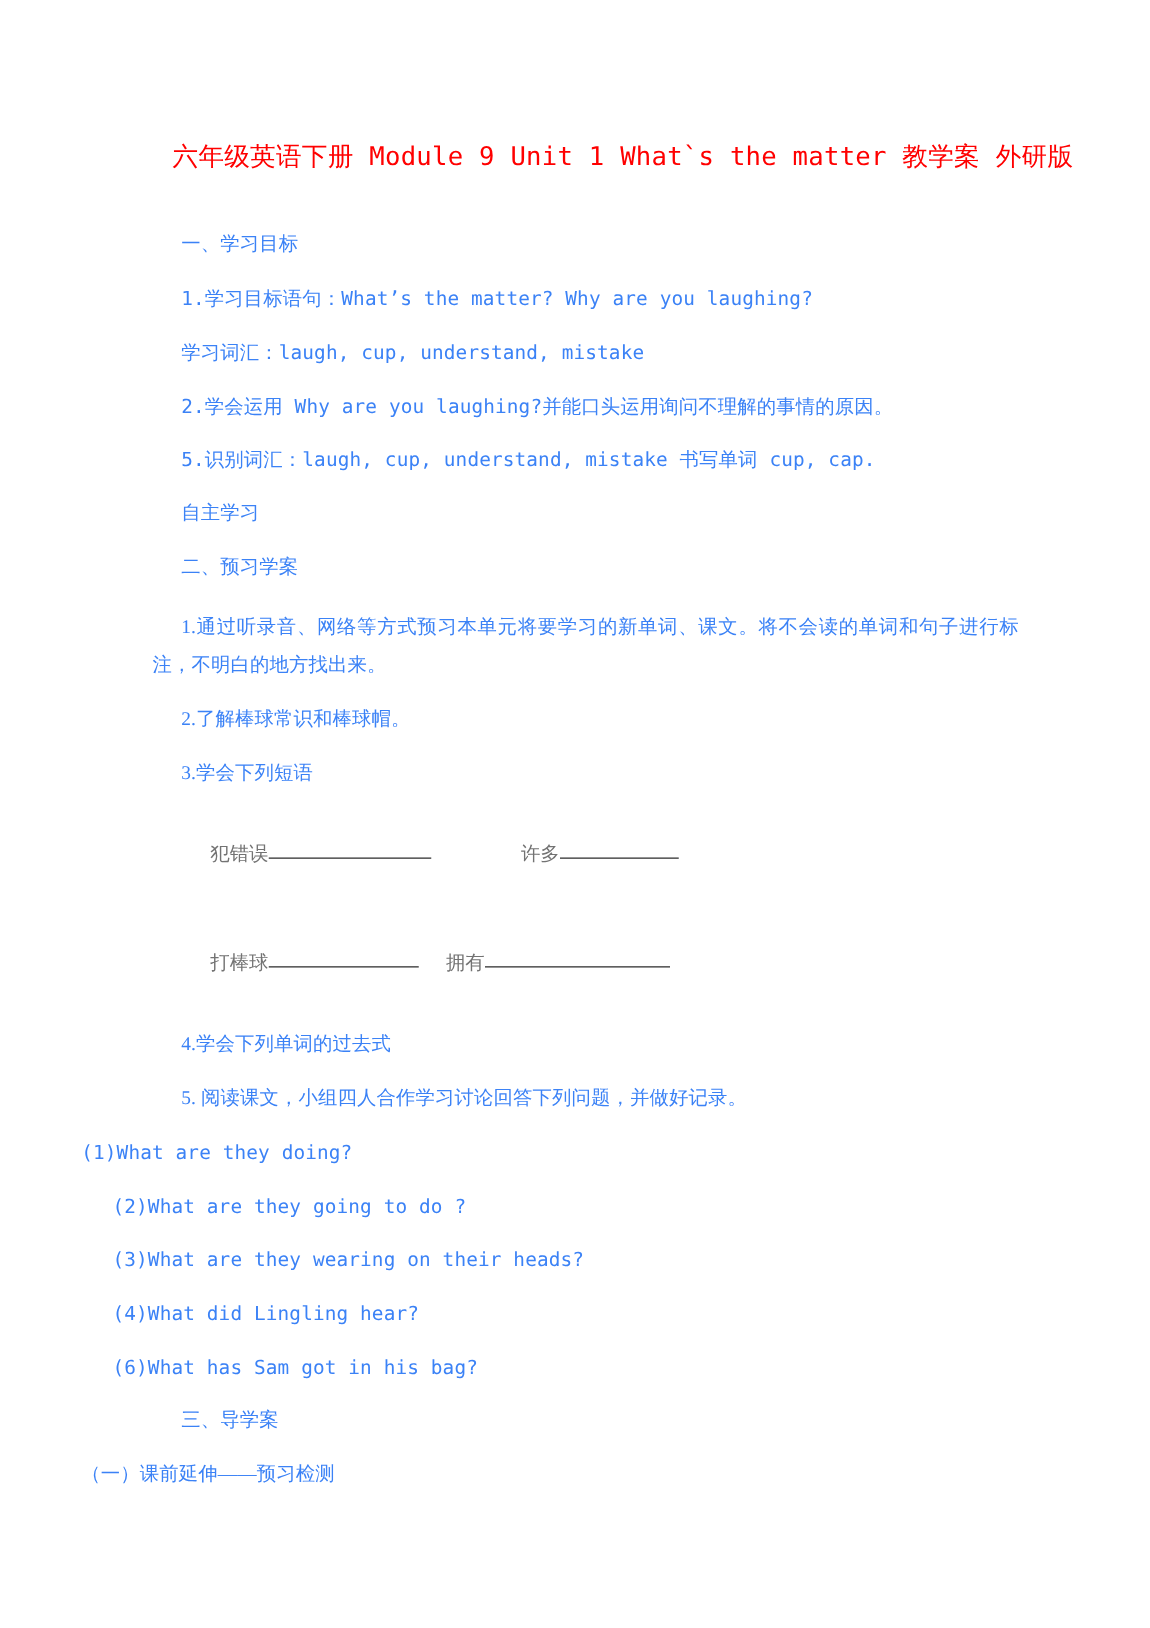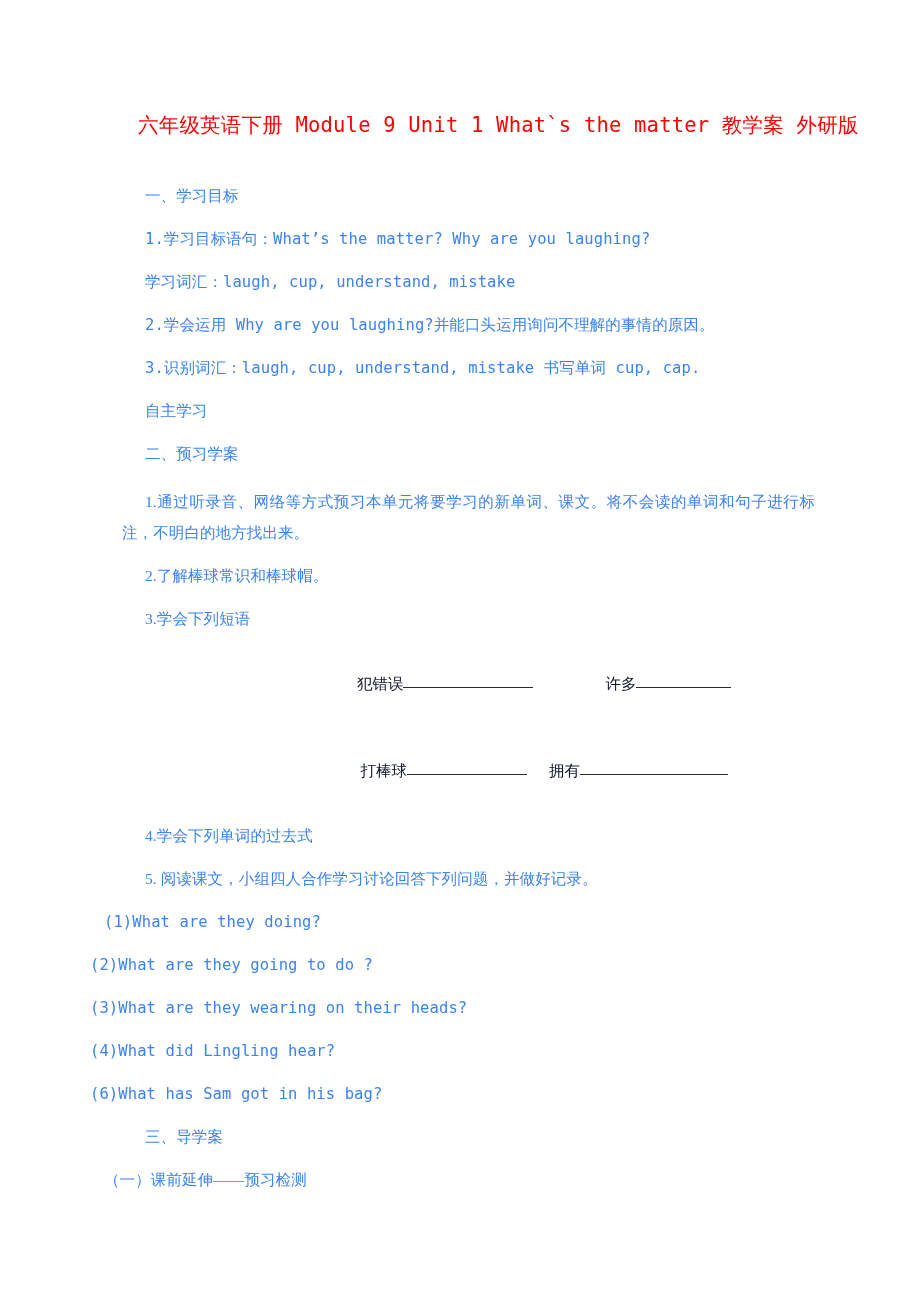--- a/index.html
+++ b/index.html
@@ -64,33 +64,32 @@
   
   .line.para {
     padding-left: 122px;
     text-indent: 23px;
     text-align: justify;
     line-height: 31px;
     margin-bottom: 17px;
     font-family: Liberation Serif, serif;
   }
 
-  .line.indent1 { padding-left: 104px; }
+  .line.indent1 { padding-left: 65px; }
   .line.indent2 { padding-left: 90px; }
 
   .blank-row {
     position: relative;
     padding-left: 145px;
     font-size: 15.5px;
     line-height: 22px;
     margin-bottom: 21px;
     font-family: "Liberation Serif", "DejaVu Serif", serif;
-    color: #0f172a;
+    color: #737373;
     white-space: pre;
-    text-align: center;
   }
 
   .blank-row .seg { display: inline-block; }
   .blank-row .gap-a { display: inline-block; width: 72px; }
   .blank-row .gap-b { display: inline-block; width: 22px; }
 
   .underscores {
     display: inline-block;
     border-bottom: 1px solid #2b2b2b;
     height: 14px;
@@ -129,21 +128,21 @@
   <div class="body-block">
 
     <div class="line cjk">一、学习目标</div>
 
     <div class="line">1.学习目标语句：What’s the matter? Why are you laughing?</div>
 
     <div class="line">学习词汇：laugh, cup, understand, mistake</div>
 
     <div class="line">2.学会运用 Why are you laughing?并能口头运用询问不理解的事情的原因。</div>
 
-    <div class="line">3.识别词汇：laugh, cup, understand, mistake 书写单词 cup, cap.</div>
+    <div class="line">5.识别词汇：laugh, cup, understand, mistake 书写单词 cup, cap.</div>
 
     <div class="line cjk">自主学习</div>
 
     <div class="line cjk">二、预习学案</div>
 
     <div class="line cjk para">1.通过听录音、网络等方式预习本单元将要学习的新单词、课文。将不会读的单词和句子进行标注，不明白的地方找出来。</div>
 
     <div class="line cjk">2.了解棒球常识和棒球帽。</div>
 
     <div class="line cjk">3.学会下列短语</div>

